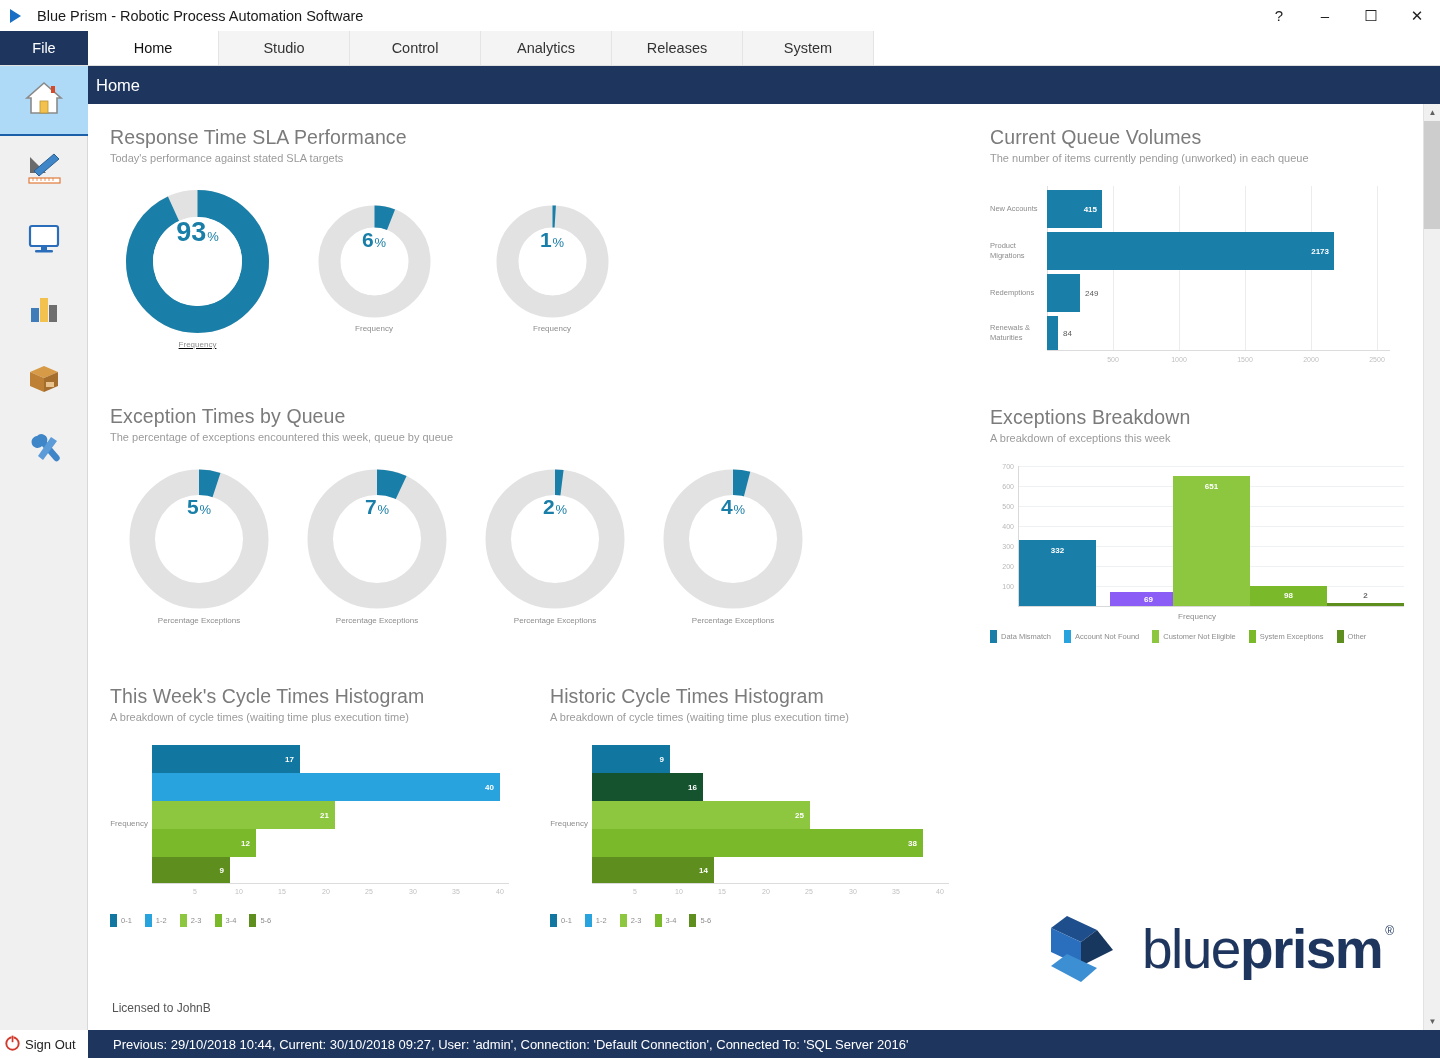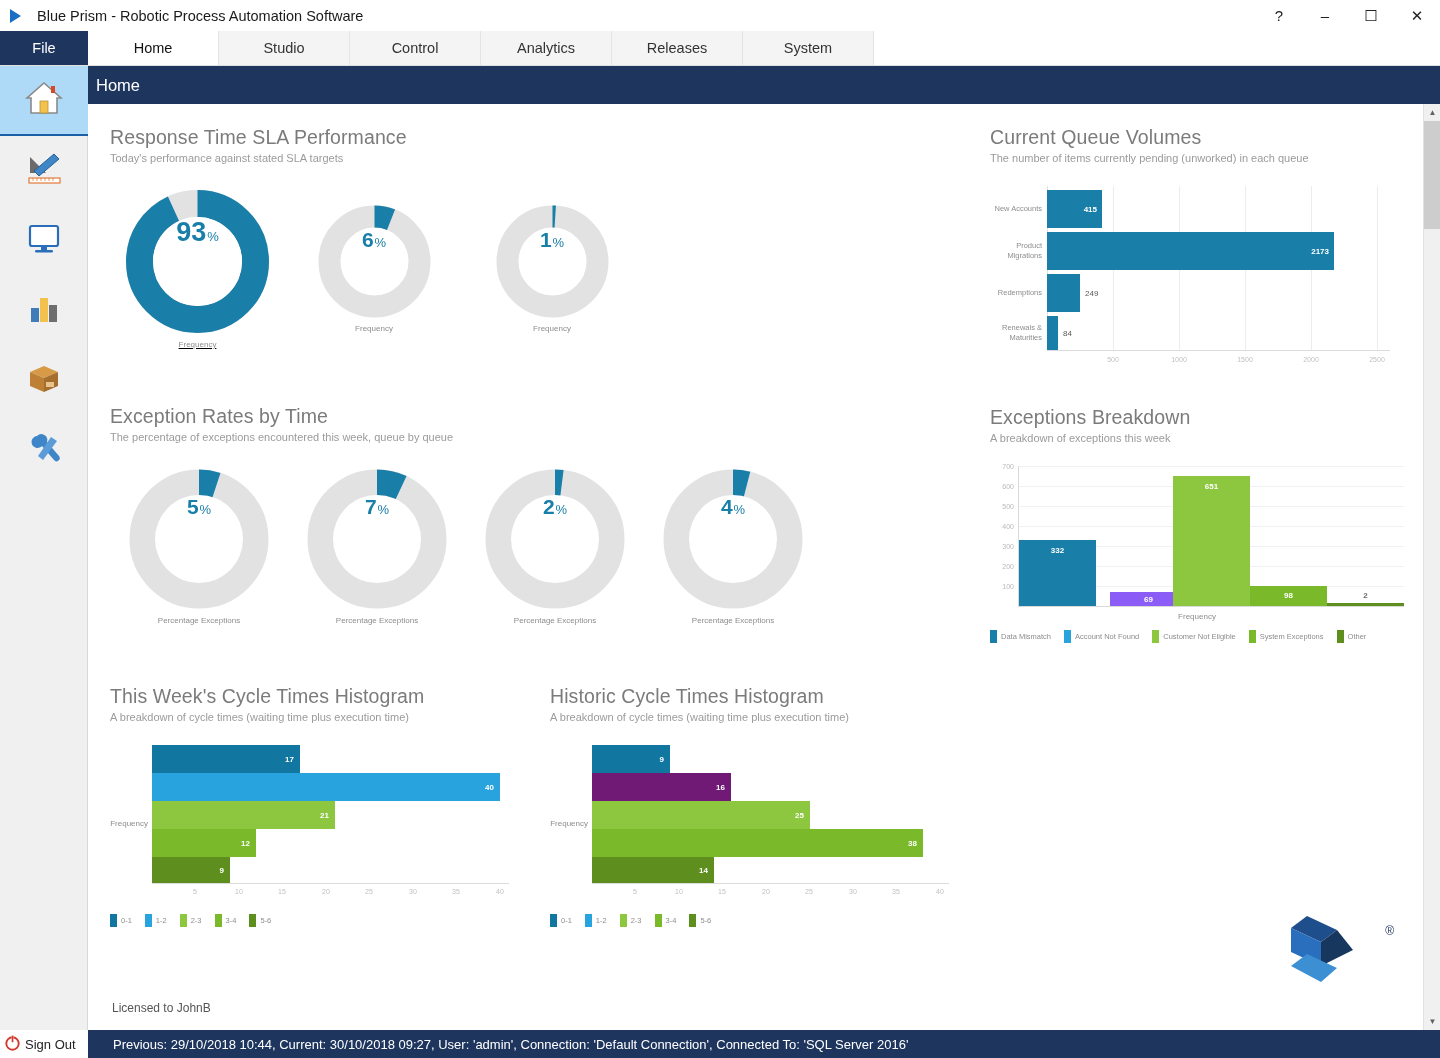--- a/index.html
+++ b/index.html
@@ -103,21 +103,21 @@
 
   
   .hbar-wrap { position: relative; }
   .hbar-grid {
     position: absolute; top: 0; left: 0; width: 100%; height: 100%;
   }
   .gridline { position: absolute; top: 0; width: 1px; background: #ececec; }
   .axis-base { position: absolute; background: #dcdcdc; }
   .hbar-row { position: relative; display: flex; align-items: center; }
   .hbar-label {
-    font-size: 7.5px; color: #8d8d8d; text-align: right;
+    font-size: 7.5px; color: #8d8d8d; text-align: left;
     line-height: 10px;
   }
   .hbar-bar { position: relative; background: #1a7fa8; }
   .hbar-inval {
     position: absolute; right: 5px; top: 50%; transform: translateY(-50%);
     font-size: 8px; font-weight: 700; color: #ffffff;
   }
   .hbar-outval {
     position: absolute; left: 100%; margin-left: 5px; top: 50%;
     transform: translateY(-50%); font-size: 8px; font-weight: 400; color: #5a5a5a;
@@ -386,21 +386,21 @@
 
         <div class="tick-x" style="left:123px;top:170px;">500</div>
         <div class="tick-x" style="left:189px;top:170px;">1000</div>
         <div class="tick-x" style="left:255px;top:170px;">1500</div>
         <div class="tick-x" style="left:321px;top:170px;">2000</div>
         <div class="tick-x" style="left:387px;top:170px;">2500</div>
       </div>
     </div>
 
     <div class="panel" style="left:22px; top:301px;">
-      <div class="p-title">Exception Rates by Time</div>
+      <div class="p-title">Exception Times by Queue</div>
       <div class="p-sub">The percentage of exceptions encountered this week, queue by queue</div>
 
       <div class="donut-row" style="margin-top:26px;">
         <div class="donut-cell" style="width:178px;">
           <div class="donut" style="width:140px;height:140px;">
             <svg width="140" height="140" viewBox="0 0 140 140">
               <circle cx="70" cy="70" r="56" fill="none" stroke="#e2e2e2" stroke-width="27"></circle>
               <circle cx="70" cy="70" r="56" fill="none" stroke="#1a7fa8" stroke-width="27" stroke-dasharray="17.6 334.2" transform="rotate(-90 70 70)"></circle>
             </svg>
             <div class="donut-hole" style="left:26px;top:26px;width:88px;height:88px;">
@@ -590,21 +590,21 @@
 
       <div class="hist-wrap" style="margin-top:22px; margin-left:42px; height:155px; width:370px;">
         <span class="hist-ylabel">Frequency</span>
 
         <div class="axis-base" style="left:0; top:0; width:1px; height:138px; background:#dcdcdc;"></div>
         <div class="axis-base" style="left:0; top:138px; width:357px; height:1px; background:#dcdcdc;"></div>
 
         <div class="hist-bar" style="top:0px;   width:78px;  height:28px; background:#1176a0;">
           <span class="hist-val">9</span>
         </div>
-        <div class="hist-bar" style="top:28px;  width:139px; height:28px; background:#701a75;">
+        <div class="hist-bar" style="top:28px;  width:111px; height:28px; background:#14532d;">
           <span class="hist-val">16</span>
         </div>
         <div class="hist-bar" style="top:56px;  width:218px; height:28px; background:#8dc63f;">
           <span class="hist-val">25</span>
         </div>
         <div class="hist-bar" style="top:84px;  width:331px; height:28px; background:#7ab929;">
           <span class="hist-val">38</span>
         </div>
         <div class="hist-bar" style="top:112px; width:122px; height:26px; background:#5e8f1e;">
           <span class="hist-val">14</span>
@@ -644,20 +644,21 @@
       </div>
     </div>
 
     <div class="brand">
       <svg width="105" height="78" viewBox="0 0 105 78">
         <path d="M30 6 L60 20 L44 32 L14 18 Z" fill="#1f4e8c"></path>
         <path d="M14 18 L44 32 L44 56 L14 42 Z" fill="#2a6fbe"></path>
         <path d="M60 20 L44 32 L44 56 L76 40 Z" fill="#17375e"></path>
         <path d="M30 44 L60 58 L44 72 L14 56 Z" fill="#3d8fd4"></path>
       </svg>
+      <div class="brand-text"><span>blue</span><b>prism</b></div>
       <div class="brand-reg">®</div>
     </div>
 
     <div class="licensed" style="position:absolute; left:24px; top:897px;">Licensed to JohnB</div>
   </div>
 
   <div class="scrollbar">
     <div class="sb-arrow">▲</div>
     <div class="sb-thumb"></div>
     <div class="sb-arrow" style="position:absolute;bottom:0;">▼</div>

